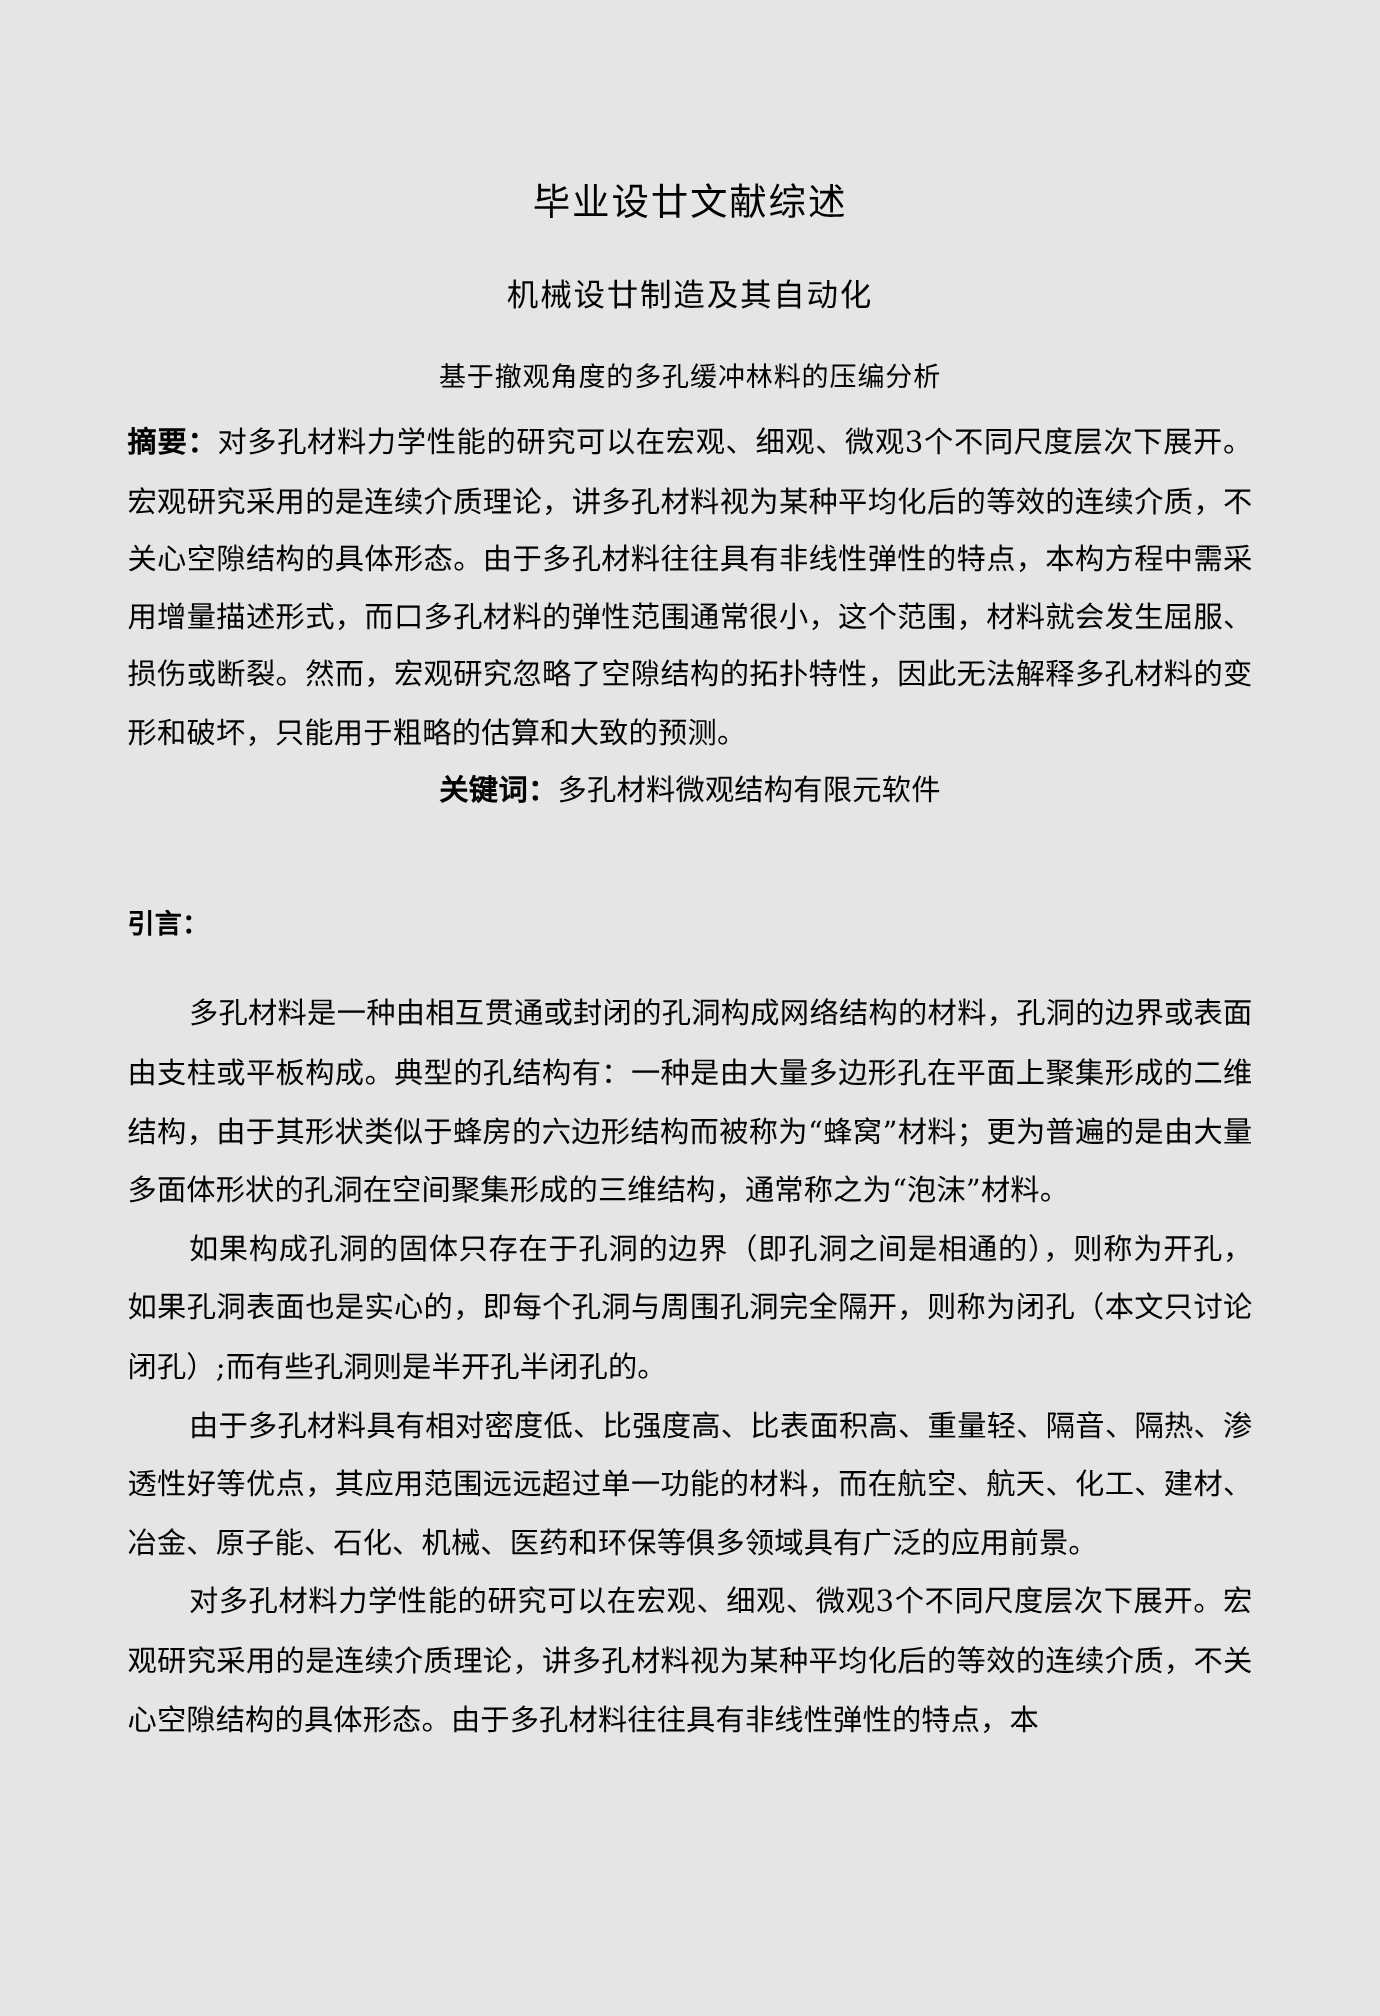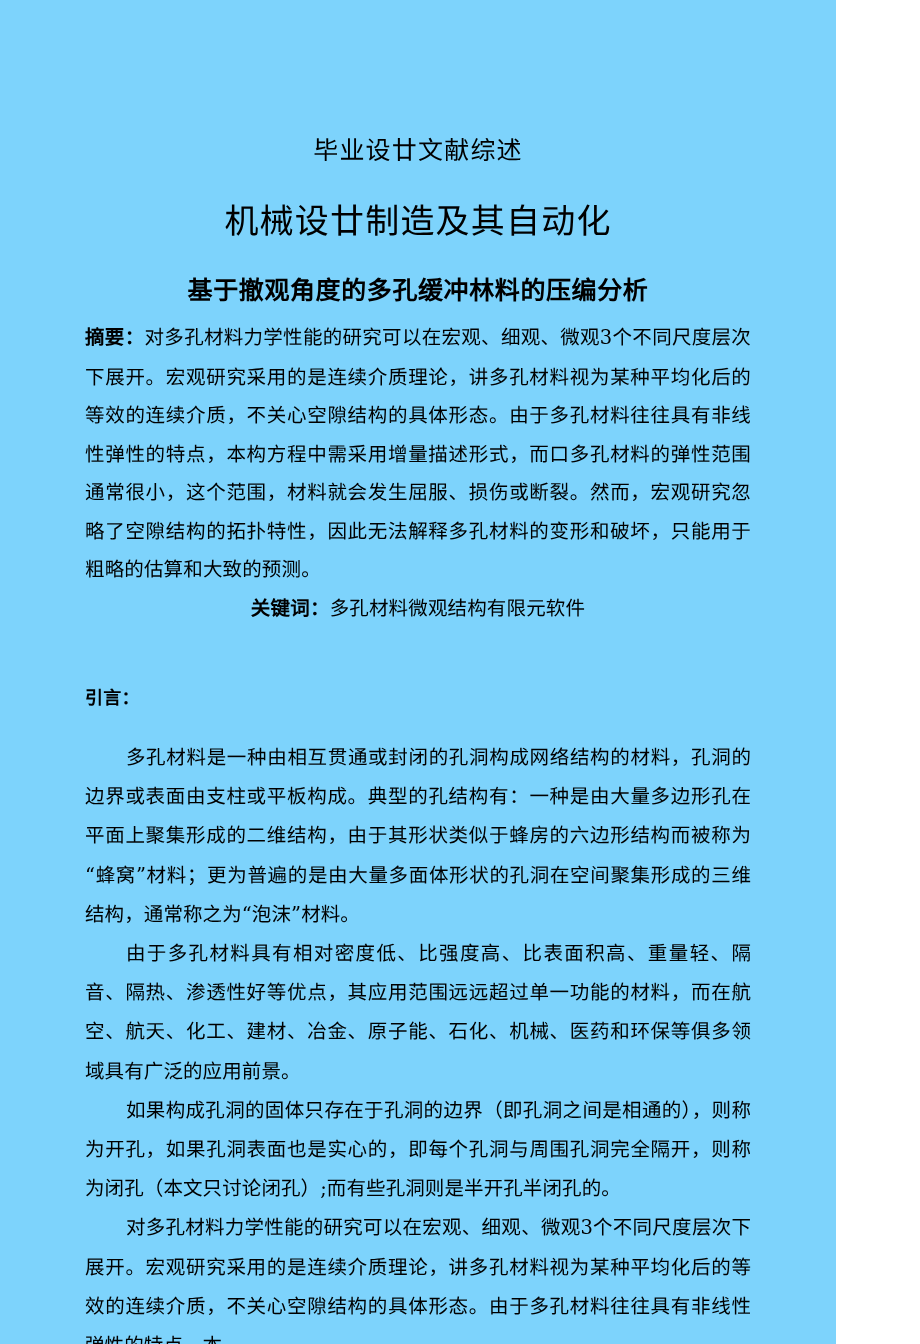--- a/index.html
+++ b/index.html
@@ -15,53 +15,53 @@
     overflow: hidden;
     font-family: "DejaVu Serif", "Liberation Serif", serif;
     color: #000000;
     -webkit-font-smoothing: antialiased;
   }
 
   .page {
     position: absolute;
     left: 0;
     top: 0;
-    width: 836px;
+    width: 920px;
     height: 1344px;
-    background: #7dd3fc;
+    background: #e5e5e5;
     box-sizing: border-box;
-    padding: 16px 85px;
+    padding: 0 85px;
   }
 
   
   .title-block {
     margin-top: 118px;
   }
   .doc-title-1 {
     font-family: "DejaVu Sans", "Liberation Sans", sans-serif;
     font-size: 25px;
     font-weight: 500;
     text-align: center;
     letter-spacing: 1.2px;
     line-height: 1.35;
     margin: 0 0 31px 0;
   }
   .doc-title-2 {
     font-family: "DejaVu Sans", "Liberation Sans", sans-serif;
-    font-size: 34px;
+    font-size: 21px;
     font-weight: 500;
     text-align: center;
     letter-spacing: 1.2px;
     line-height: 1.35;
     margin: 0 0 29px 0;
   }
   .doc-title-3 {
     font-family: "DejaVu Sans", "Liberation Sans", sans-serif;
-    font-size: 25px;
-    font-weight: 700;
+    font-size: 18px;
+    font-weight: 400;
     text-align: center;
     letter-spacing: 0.6px;
     line-height: 1.35;
     margin: 0 0 12px 0;
   }
 
   
   .abstract-para {
     font-size: 19.5px;
     line-height: 38.5px;
@@ -120,19 +120,19 @@
   </div>
 
   <p class="abstract-para"><span class="label-bold">摘要：</span><span>对多孔材料力学性能的研究可以在宏观、细观、微观3个不同尺度层次下展开。宏观研究采用的是连续介质理论，讲多孔材料视为某种平均化后的等效的连续介质，不关心空隙结构的具体形态。由于多孔材料往往具有非线性弹性的特点，本构方程中需采用增量描述形式，而口多孔材料的弹性范围通常很小，这个范围，材料就会发生屈服、损伤或断裂。然而，宏观研究忽略了空隙结构的拓扑特性，因此无法解释多孔材料的变形和破坏，只能用于粗略的估算和大致的预测。</span></p>
 
   <p class="keywords-para"><span class="label-bold">关键词：</span><span>多孔材料微观结构有限元软件</span></p>
 
   <p class="section-heading">引言：</p>
 
   <p class="body-para first-body">多孔材料是一种由相互贯通或封闭的孔洞构成网络结构的材料，孔洞的边界或表面由支柱或平板构成。典型的孔结构有：一种是由大量多边形孔在平面上聚集形成的二维结构，由于其形状类似于蜂房的六边形结构而被称为“蜂窝”材料；更为普遍的是由大量多面体形状的孔洞在空间聚集形成的三维结构，通常称之为“泡沫”材料。</p>
 
+  <p class="body-para">如果构成孔洞的固体只存在于孔洞的边界（即孔洞之间是相通的），则称为开孔，如果孔洞表面也是实心的，即每个孔洞与周围孔洞完全隔开，则称为闭孔（本文只讨论闭孔）;而有些孔洞则是半开孔半闭孔的。</p>
+
   <p class="body-para">由于多孔材料具有相对密度低、比强度高、比表面积高、重量轻、隔音、隔热、渗透性好等优点，其应用范围远远超过单一功能的材料，而在航空、航天、化工、建材、冶金、原子能、石化、机械、医药和环保等俱多领域具有广泛的应用前景。</p>
-
-  <p class="body-para">如果构成孔洞的固体只存在于孔洞的边界（即孔洞之间是相通的），则称为开孔，如果孔洞表面也是实心的，即每个孔洞与周围孔洞完全隔开，则称为闭孔（本文只讨论闭孔）;而有些孔洞则是半开孔半闭孔的。</p>
 
   <p class="body-para">对多孔材料力学性能的研究可以在宏观、细观、微观3个不同尺度层次下展开。宏观研究采用的是连续介质理论，讲多孔材料视为某种平均化后的等效的连续介质，不关心空隙结构的具体形态。由于多孔材料往往具有非线性弹性的特点，本</p>
 
 </div>
 
 </body></html>

